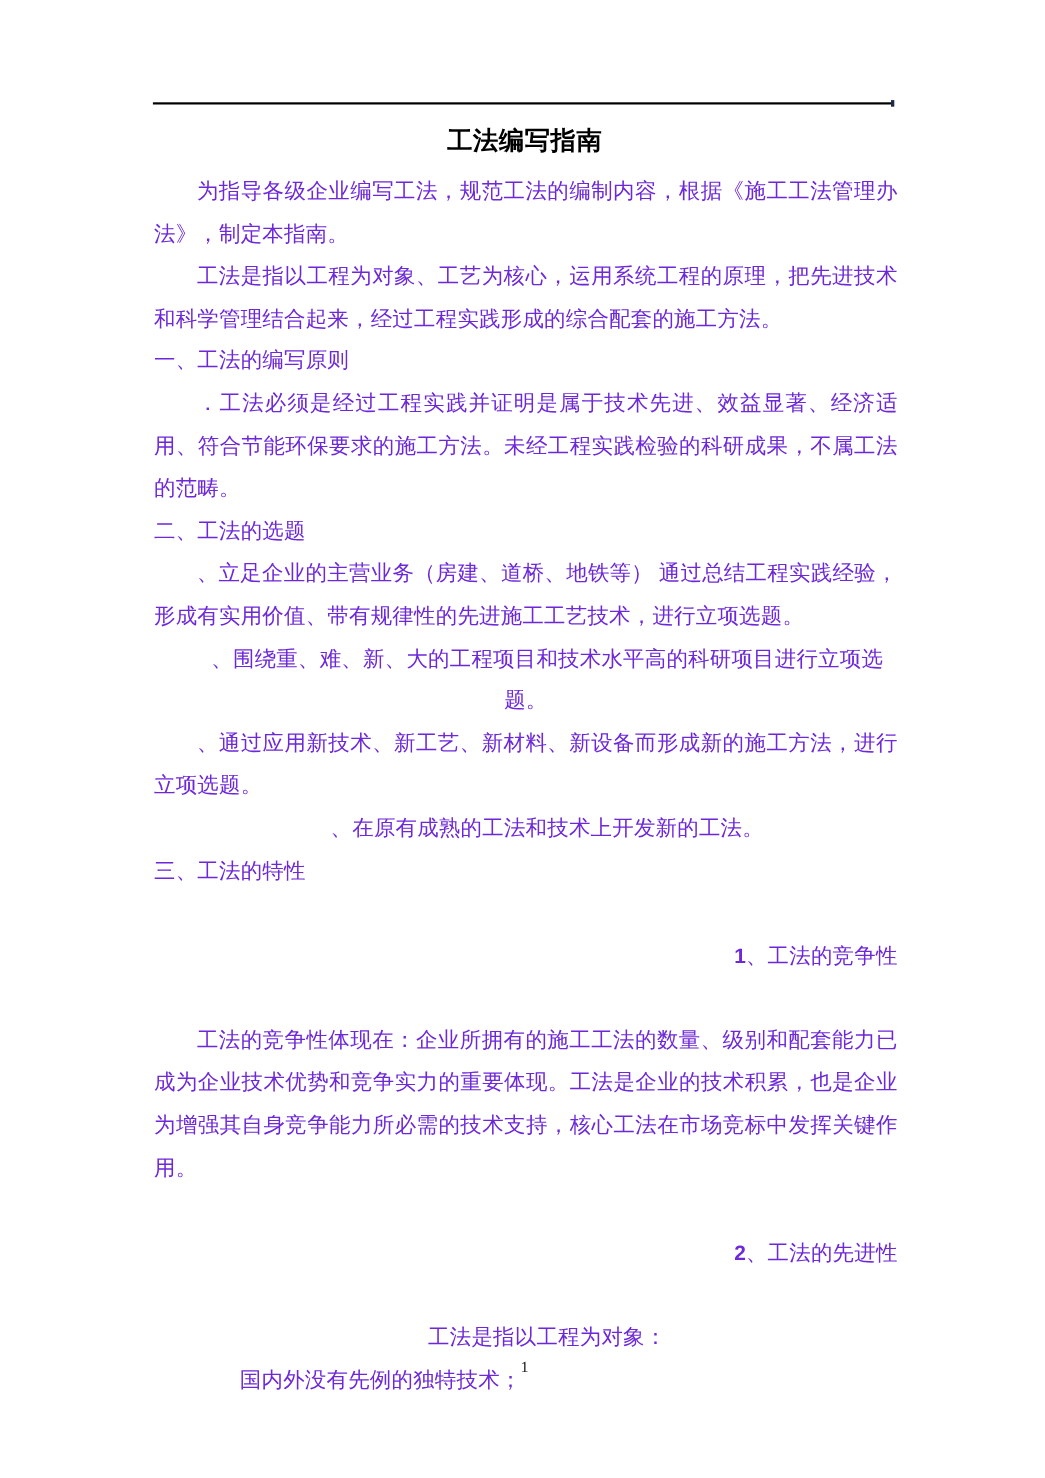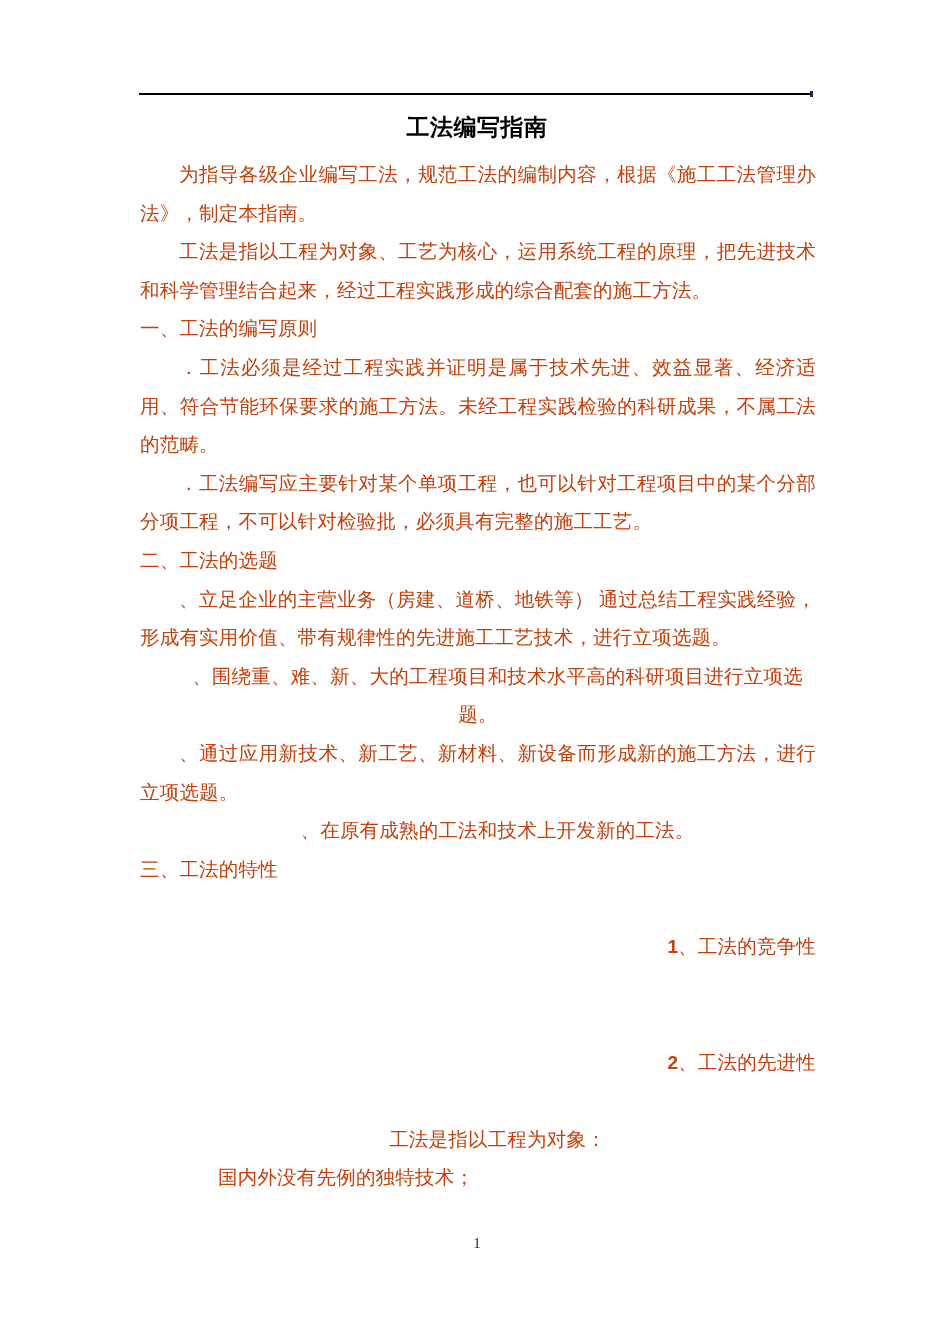--- a/index.html
+++ b/index.html
@@ -64,21 +64,21 @@
     position: absolute;
     left: 140px;
     top: 156px;
     width: 676px;
   }
 
   .ln {
     font-family: "Liberation Serif", "DejaVu Serif", serif;
     font-size: 19.5px;
     line-height: 38.6px;
-    color: #c2410c;
+    color: #6d28d9;
     white-space: pre-wrap;
     text-align: justify;
     text-justify: inter-ideograph;
     letter-spacing: 0.2px;
     margin: 0;
   }
 
   
   .ln.heading {
     text-indent: 0;
@@ -140,38 +140,38 @@
   <div class="body-col">
 
     <p class="ln para">为指导各级企业编写工法，规范工法的编制内容，根据《施工工法管理办法》，制定本指南。</p>
 
     <p class="ln para">工法是指以工程为对象、工艺为核心，运用系统工程的原理，把先进技术和科学管理结合起来，经过工程实践形成的综合配套的施工方法。</p>
 
     <p class="ln heading">一、工法的编写原则</p>
 
     <p class="ln para">．工法必须是经过工程实践并证明是属于技术先进、效益显著、经济适用、符合节能环保要求的施工方法。未经工程实践检验的科研成果，不属工法的范畴。</p>
 
-    <p class="ln para">．工法编写应主要针对某个单项工程，也可以针对工程项目中的某个分部分项工程，不可以针对检验批，必须具有完整的施工工艺。</p>
 
     <p class="ln heading">二、工法的选题</p>
 
     <p class="ln para">、立足企业的主营业务（房建、道桥、地铁等） 通过总结工程实践经验，形成有实用价值、带有规律性的先进施工工艺技术，进行立项选题。</p>
 
     <p class="ln para single">、围绕重、难、新、大的工程项目和技术水平高的科研项目进行立项选题。</p>
 
     <p class="ln para">、通过应用新技术、新工艺、新材料、新设备而形成新的施工方法，进行立项选题。</p>
 
     <p class="ln para single">、在原有成熟的工法和技术上开发新的工法。</p>
 
     <p class="ln heading">三、工法的特性</p>
 
     <p class="ln subhead">
       <span class="numtok">1</span><span>、</span><span>工法的竞争性</span>
     </p>
 
+    <p class="ln para">工法的竞争性体现在：企业所拥有的施工工法的数量、级别和配套能力已成为企业技术优势和竞争实力的重要体现。工法是企业的技术积累，也是企业为增强其自身竞争能力所必需的技术支持，核心工法在市场竞标中发挥关键作用。</p>
 
     <p class="ln subhead">
       <span class="numtok">2</span><span>、</span><span>工法的先进性</span>
     </p>
 
     <p class="ln para single">工法是指以工程为对象：</p>
 
     <p class="ln listitem">国内外没有先例的独特技术；</p>
 
   </div>

